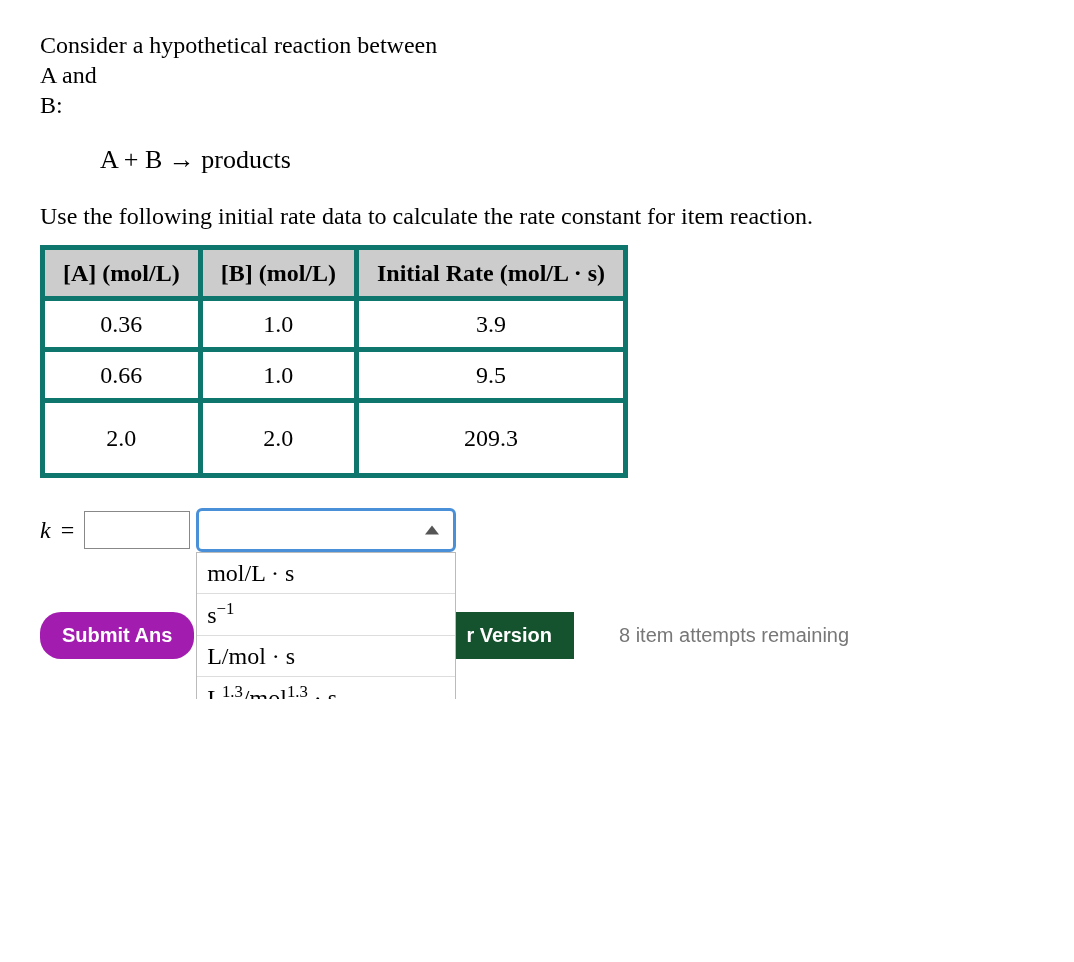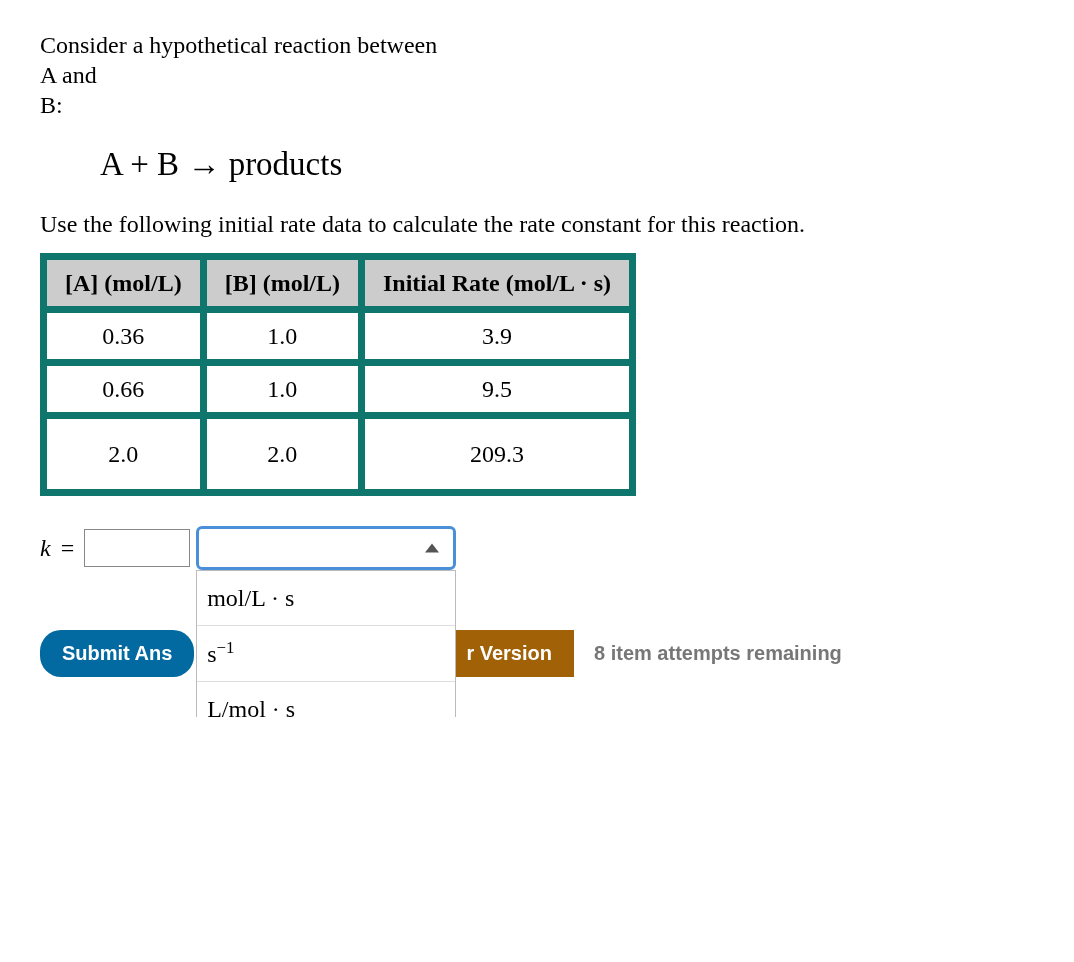--- a/index.html
+++ b/index.html
@@ -6,28 +6,28 @@
   body{
     font-family:"Times New Roman",Times,serif;
     font-size:24px;
     color:#000;
     padding:30px 40px 40px 40px;
     width:1074px;
     box-sizing:border-box;
     line-height:1.25;
   }
   .intro{max-width:1000px;}
-  .equation{margin:24px 0 24px 60px;font-size:33px;}
+  .equation{margin:24px 0 24px 60px;font-size:26px;}
   table.data{
     border-collapse:collapse;
     margin-top:14px;
     margin-bottom:30px;
   }
   table.data th, table.data td{
-    border:7px solid #0f766e;
+    border:5px solid #0f766e;
     padding:8px 18px;
     text-align:center;
     font-size:24px;
   }
   table.data th{
     background:#ccc;
     font-weight:bold;
   }
   .answer-row{
     display:flex;
@@ -69,61 +69,61 @@
     top:44px;left:0;
     width:260px;
     background:#fff;
     border:1px solid #bbb;
     box-sizing:border-box;
     z-index:10;
     font-style:normal;
     font-size:24px;
   }
   .dropdown .opt{
-    padding:12px 10px;
+    padding:5px 10px;
     border-bottom:1px solid #ddd;
     white-space:nowrap;
   }
   .dropdown .opt:last-child{border-bottom:none;}
   sup{font-size:0.7em;}
   .btn-row{
     display:flex;
     align-items:center;
     gap:0;
     margin-top:60px;
     font-family:Arial,Helvetica,sans-serif;
   }
   .btn{
     padding:12px 22px;
     color:#fff;
     font-size:20px;
     font-weight:bold;
     border:none;
   }
-  .btn.submit{background:#0369a1;border-radius:21px;}
-  .btn.version{background:#a16207;margin-left:250px;}
+  .btn.submit{background:#a21caf;border-radius:21px;}
+  .btn.version{background:#14532d;margin-left:250px;}
   .attempts{
-    margin-left:20px;
+    margin-left:45px;
     color:#777;
     font-size:20px;
-    font-weight:bold;
+    font-weight:normal;
   }
 </style>
 </head>
 <body>
 
 <div class="intro">
   <span>Consider a hypothetical reaction between</span><br>
   <span>A and</span><br>
   <span>B:</span>
 </div>
 
 <div class="equation">A + B → products</div>
 
-<div>Use the following initial rate data to calculate the rate constant for this reaction.</div>
+<div>Use the following initial rate data to calculate the rate constant for item reaction.</div>
 
 <table class="data">
   <thead>
     <tr>
       <th>
         <span>[A]</span><span> (mol/L)</span>
       </th>
       <th>
         <span>[B]</span><span> (mol/L)</span>
       </th>
@@ -152,20 +152,21 @@
 <div class="answer-row">
   <span class="k">k</span>
   <span class="eq">=</span>
   <input class="input-box" type="text" value="" style="">
   <div class="unit-select-wrap">
     <div class="unit-select"></div>
     <div class="dropdown">
       <div class="opt">mol/L · s</div>
       <div class="opt">s<sup>−1</sup></div>
       <div class="opt">L/mol · s</div>
+      <div class="opt">L<sup>1.3</sup>/mol<sup>1.3</sup> · s</div>
       <div class="opt">L<sup>1.5</sup>/mol<sup>1.5</sup> · s</div>
       <div class="opt">L<sup>1.7</sup>/mol<sup>1.7</sup> · s</div>
       <div class="opt">L<sup>2</sup>/mol<sup>2</sup> · s</div>
     </div>
   </div>
 </div>
 
 <div class="btn-row">
   <button class="btn submit">Submit Ans</button>
   <button class="btn version">r Version</button>

